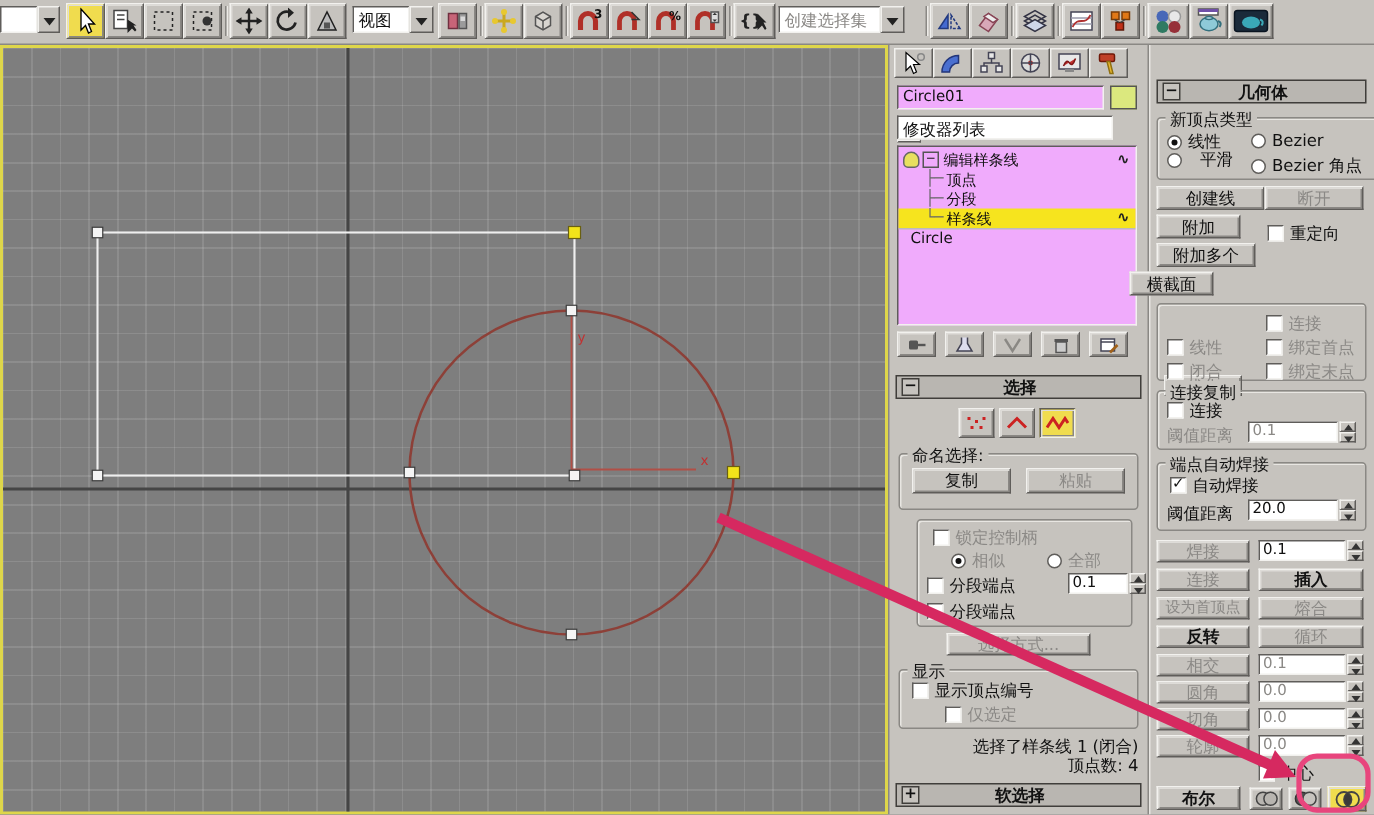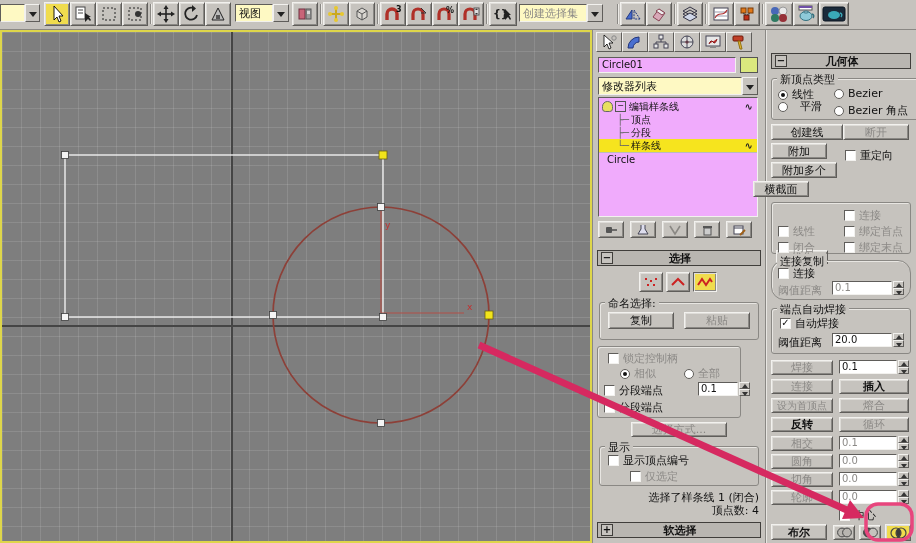--- a/index.html
+++ b/index.html
@@ -49,21 +49,21 @@
     position:absolute;height:16px;background:#b9b6b1;border:1px solid #403e3b;
     display:flex;align-items:center;box-sizing:border-box;font-weight:bold;
   }
   .rollhead .pm{width:12px;height:12px;margin:0 3px;background:#c6c3be;border:1px solid #403e3b;font-weight:bold;font-size:10px;line-height:10px;text-align:center;box-sizing:border-box;}
   .rollhead .cap{flex:1;text-align:center;margin-right:16px;}
   .lbl{position:absolute;white-space:nowrap;}
   .dis{color:#8b8986;}
   
   #toolbar{position:absolute;left:0;top:0;width:916px;height:30px;background:#c6c3be;display:flex;align-items:flex-start;padding-left:0;box-sizing:border-box;border-bottom:1px solid #8a8884;}
   .combo{display:flex;height:18px;margin-top:4px;}
-  .combo .cval{background:#fef9c3;border:1px solid;border-color:#5f5d5a #f2f1ee #f2f1ee #5f5d5a;font-size:11px;padding:1px 3px;box-sizing:border-box;overflow:hidden;white-space:nowrap;}
+  .combo .cval{background:#ffffff;border:1px solid;border-color:#5f5d5a #f2f1ee #f2f1ee #5f5d5a;font-size:11px;padding:1px 3px;box-sizing:border-box;overflow:hidden;white-space:nowrap;}
   .combo .carr{width:14px;background:#c6c3be;border:1px solid;border-color:#f2f1ee #5f5d5a #5f5d5a #f2f1ee;position:relative;}
   .combo .carr:after{content:"";position:absolute;left:3px;top:7px;border-left:4px solid transparent;border-right:4px solid transparent;border-top:5px solid #222;}
   
   #viewport{
     position:absolute;left:0;top:30px;width:592px;height:513px;box-sizing:border-box;
     background:#7e7e7e;border:2px solid #ded64a;
     background-image:
       repeating-linear-gradient(to right, rgba(230,230,230,0.14) 0 1px, transparent 1px 19px),
       repeating-linear-gradient(to bottom, rgba(230,230,230,0.14) 0 1px, transparent 1px 19px);
   }
@@ -336,21 +336,21 @@
         <svg width="18" height="16">
           <rect x="3" y="2" width="10" height="5" rx="1" fill="#c04028" stroke="#701808"></rect>
           <polygon points="8,7 10,7 12,15 10,15" fill="#e8b830" stroke="#907010"></polygon>
         </svg>
       </div>
   </div>
 
   <div class="sunken" style="position:absolute;left:5px;top:27px;width:138px;height:16px;font-size:10px;padding:1px 3px;"><span>Circle01</span></div>
   <div style="position:absolute;left:147px;top:27px;width:18px;height:16px;background:#dbe87e;border:1px solid #555;box-sizing:border-box;"></div>
 
-  <div class="combo" style="position:absolute;left:5px;top:47px;width:160px;margin:0;">
+  <div class="combo" style="position:absolute;left:5px;top:47px;width:160px;margin:0;flex-direction:column;">
     <div class="cval" style="width:144px;">修改器列表</div>
       <div class="carr"></div>
   </div>
 
   <div class="sunken" style="position:absolute;left:5px;top:67px;width:160px;height:120px;padding-top:2px;">
     <div class="stackrow">
       <span style="width:9px;height:9px;border-radius:50% 50% 30% 30%;background:#e8e060;border:1px solid #666;display:inline-block;margin-right:2px;"></span>
       <span style="width:9px;height:9px;border:1px solid #555;font-size:8px;line-height:7px;text-align:center;display:inline-block;margin-right:3px;">−</span>
       <span>编辑样条线</span>
       <span class="wave">∿</span>
@@ -435,21 +435,21 @@
   <div class="grp" style="left:6px;top:272px;width:160px;height:38px;">
     <span class="legend">命名选择:</span>
     <div class="btn3d" style="position:absolute;left:8px;top:9px;width:66px;height:17px;">
         <span>复制</span>
       </div>
     <div class="btn3d dis" style="position:absolute;left:84px;top:9px;width:66px;height:17px;">
         <span>粘贴</span>
       </div>
   </div>
 
-  <div class="grp" style="left:4px;top:316px;width:144px;height:72px;">
+  <div class="grp" style="left:18px;top:316px;width:144px;height:72px;">
     <div class="cb dis" style="left:10px;top:4px;">
         <span class="box"></span>
         <span>锁定控制柄</span>
       </div>
     <div class="rb dis checked" style="left:22px;top:19px;">
         <span class="dot"></span>
         <span>相似</span>
       </div>
     <div class="rb dis" style="left:86px;top:19px;">
         <span class="dot"></span>
@@ -559,21 +559,21 @@
     <div class="cb dis" style="left:6px;top:37px;">
         <span class="box"></span>
         <span>闭合</span>
       </div>
     <div class="cb dis" style="left:72px;top:37px;">
         <span class="box"></span>
         <span>绑定末点</span>
       </div>
   </div>
 
-  <div class="grp" style="left:178px;top:230px;width:140px;height:40px;border-radius:13px;">
+  <div class="grp" style="left:178px;top:230px;width:140px;height:40px;">
     <span class="legend">连接复制</span>
     <div class="cb" style="left:6px;top:5px;">
         <span class="box"></span>
         <span>连接</span>
       </div>
     <div class="lbl dis" style="left:6px;top:22px;">阈值距离</div>
     <div class="spin" style="left:60px;top:20px;width:72px;">
       <span class="val dis">0.1</span>
         <span class="arr">
           <span class="up"></span>

